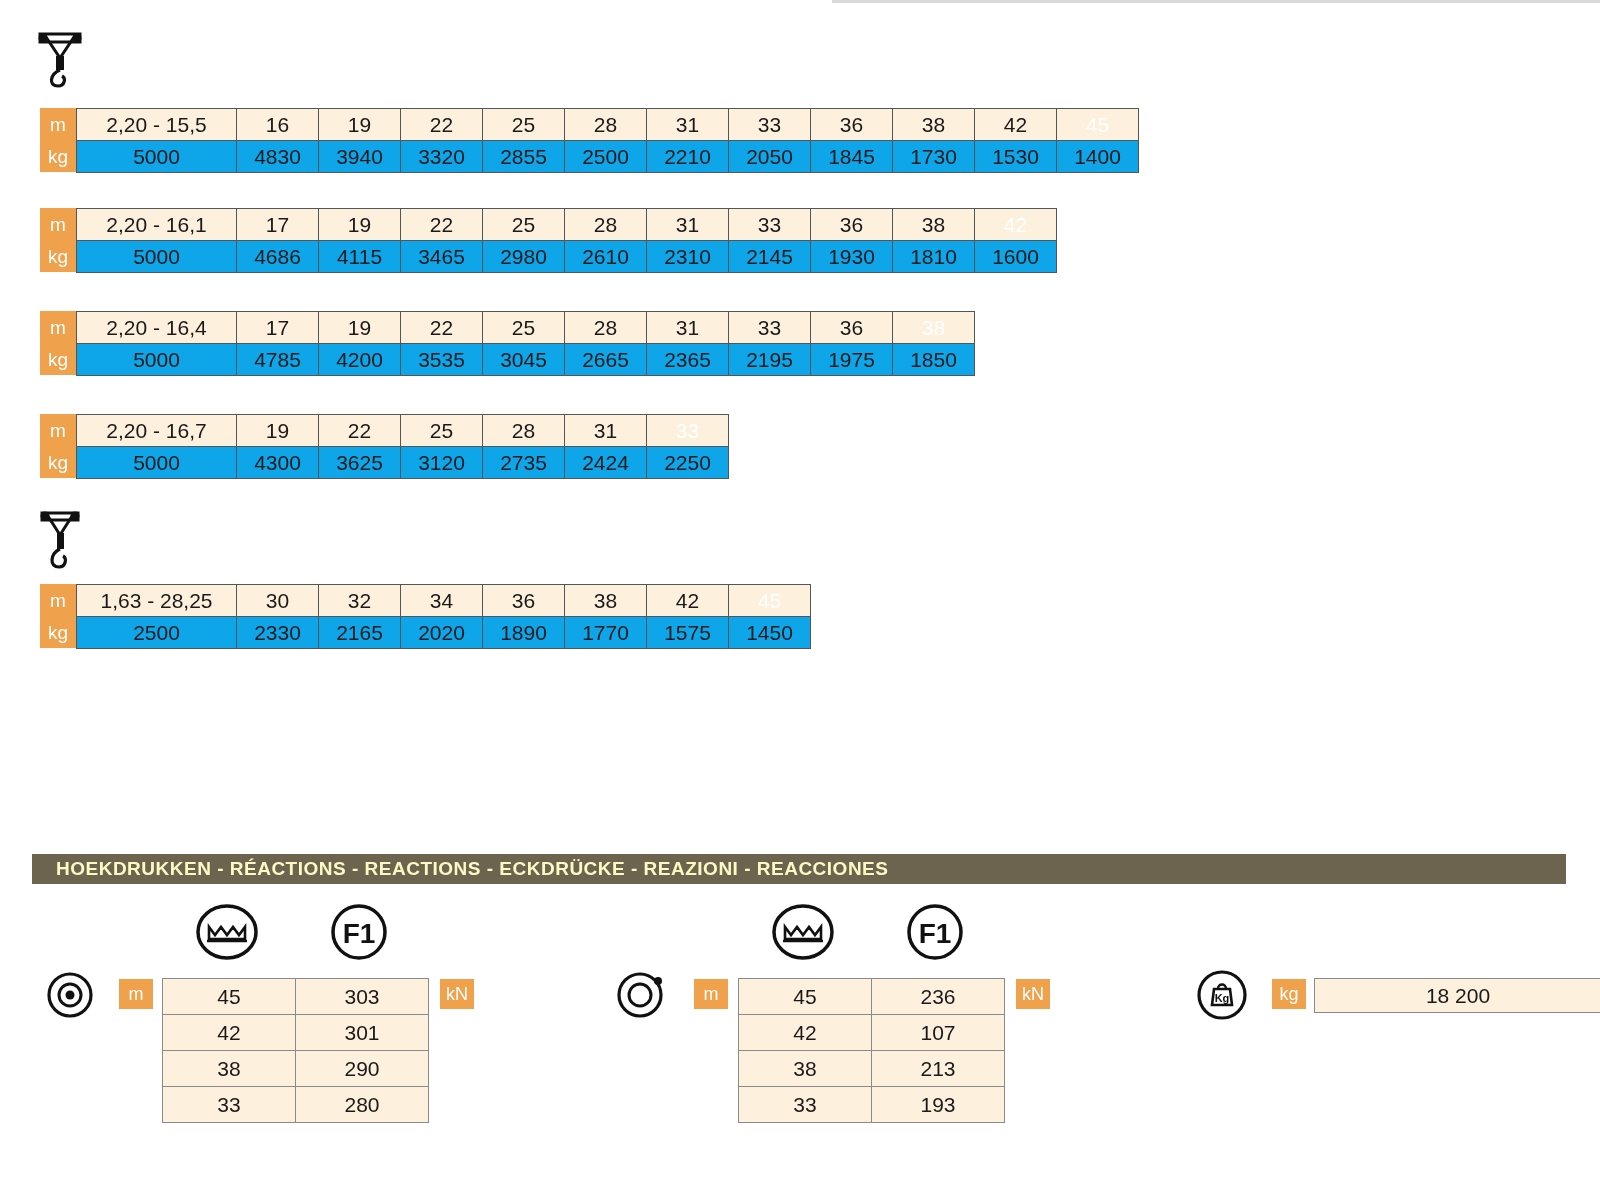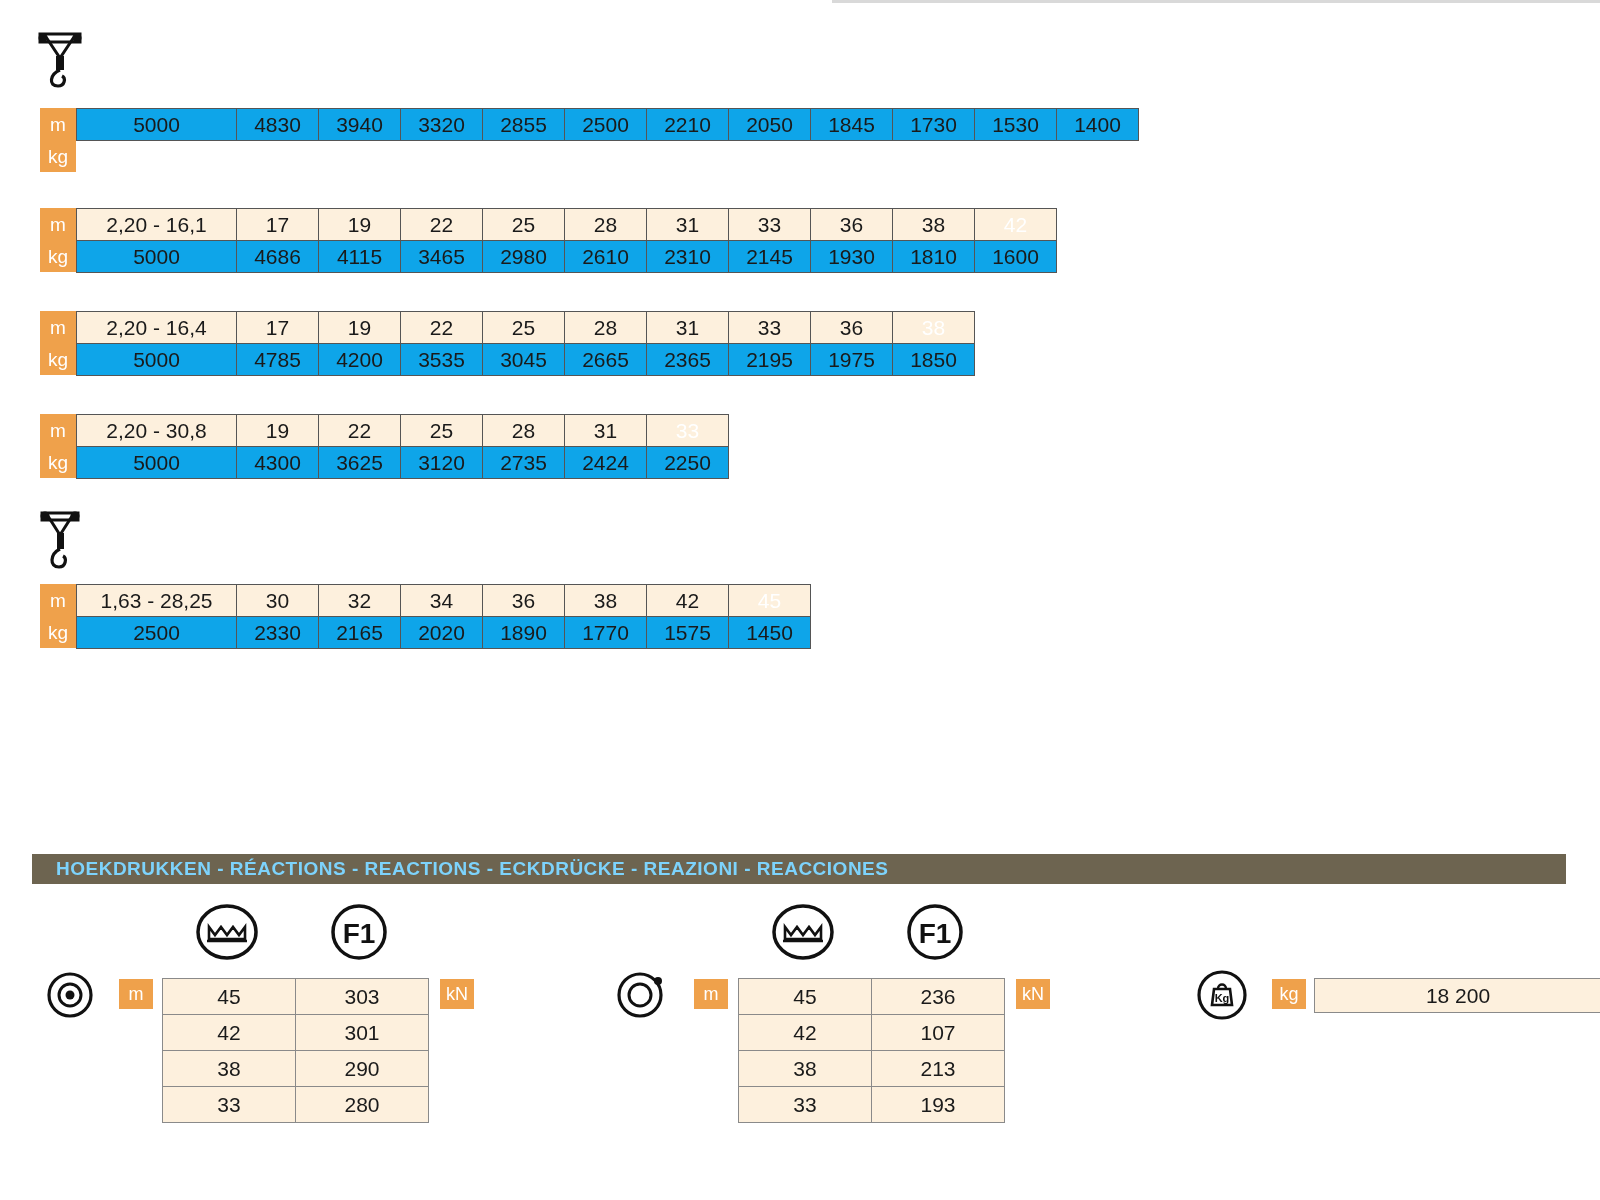--- a/index.html
+++ b/index.html
@@ -87,21 +87,21 @@
   }
 
   
   .section-bar {
     position: absolute;
     left: 32px;
     top: 854px;
     width: 1534px;
     height: 30px;
     background: #6d6450;
-    color: #7dd3fc;
+    color: #fef9c3;
     font-size: 19px;
     font-weight: bold;
     letter-spacing: 0.5px;
     display: flex;
     align-items: center;
     padding-left: 24px;
     box-sizing: border-box;
   }
   .react-unit {
     position: absolute;
@@ -164,20 +164,34 @@
     <path d="M26 44 C16 49 15 62 25 62 C32 62 33 53 29 51" fill="none" stroke="#111" stroke-width="3.2"></path>
   </svg>
 
   <div class="cap-block" style="left:40px; top:108px;">
     <div class="unit-col">
       <div class="unit-cell m">m</div>
       <div class="unit-cell kg">kg</div>
     </div>
     <table class="cap">
       <tbody>
+          <tr class="r-m">
+        <td class="first">2,20 - 15,5</td>
+        <td class="col">16</td>
+        <td class="col">19</td>
+        <td class="col">22</td>
+        <td class="col">25</td>
+        <td class="col">28</td>
+        <td class="col">31</td>
+        <td class="col">33</td>
+        <td class="col">36</td>
+        <td class="col">38</td>
+        <td class="col">42</td>
+        <td class="col hl">45</td>
+      </tr>
       <tr class="r-kg">
         <td class="first">5000</td>
         <td class="col">4830</td>
         <td class="col">3940</td>
         <td class="col">3320</td>
         <td class="col">2855</td>
         <td class="col">2500</td>
         <td class="col">2210</td>
         <td class="col">2050</td>
         <td class="col">1845</td>
@@ -262,21 +276,21 @@
   </div>
 
   <div class="cap-block" style="left:40px; top:414px;">
     <div class="unit-col">
       <div class="unit-cell m">m</div>
       <div class="unit-cell kg">kg</div>
     </div>
     <table class="cap">
       <tbody>
           <tr class="r-m">
-        <td class="first">2,20 - 30,8</td>
+        <td class="first">2,20 - 16,7</td>
         <td class="col">19</td>
         <td class="col">22</td>
         <td class="col">25</td>
         <td class="col">28</td>
         <td class="col">31</td>
         <td class="col hl">33</td>
       </tr>
       <tr class="r-kg">
         <td class="first">5000</td>
         <td class="col">4300</td>

